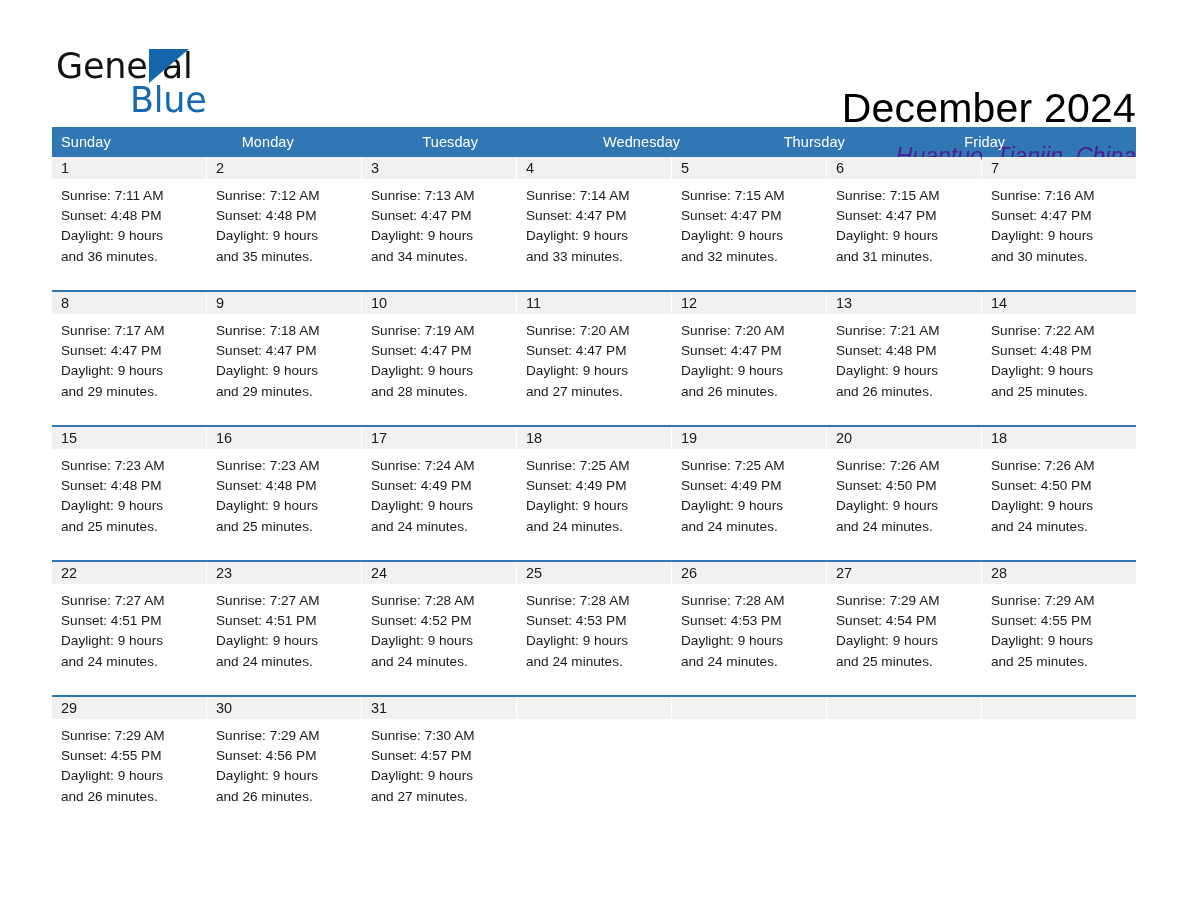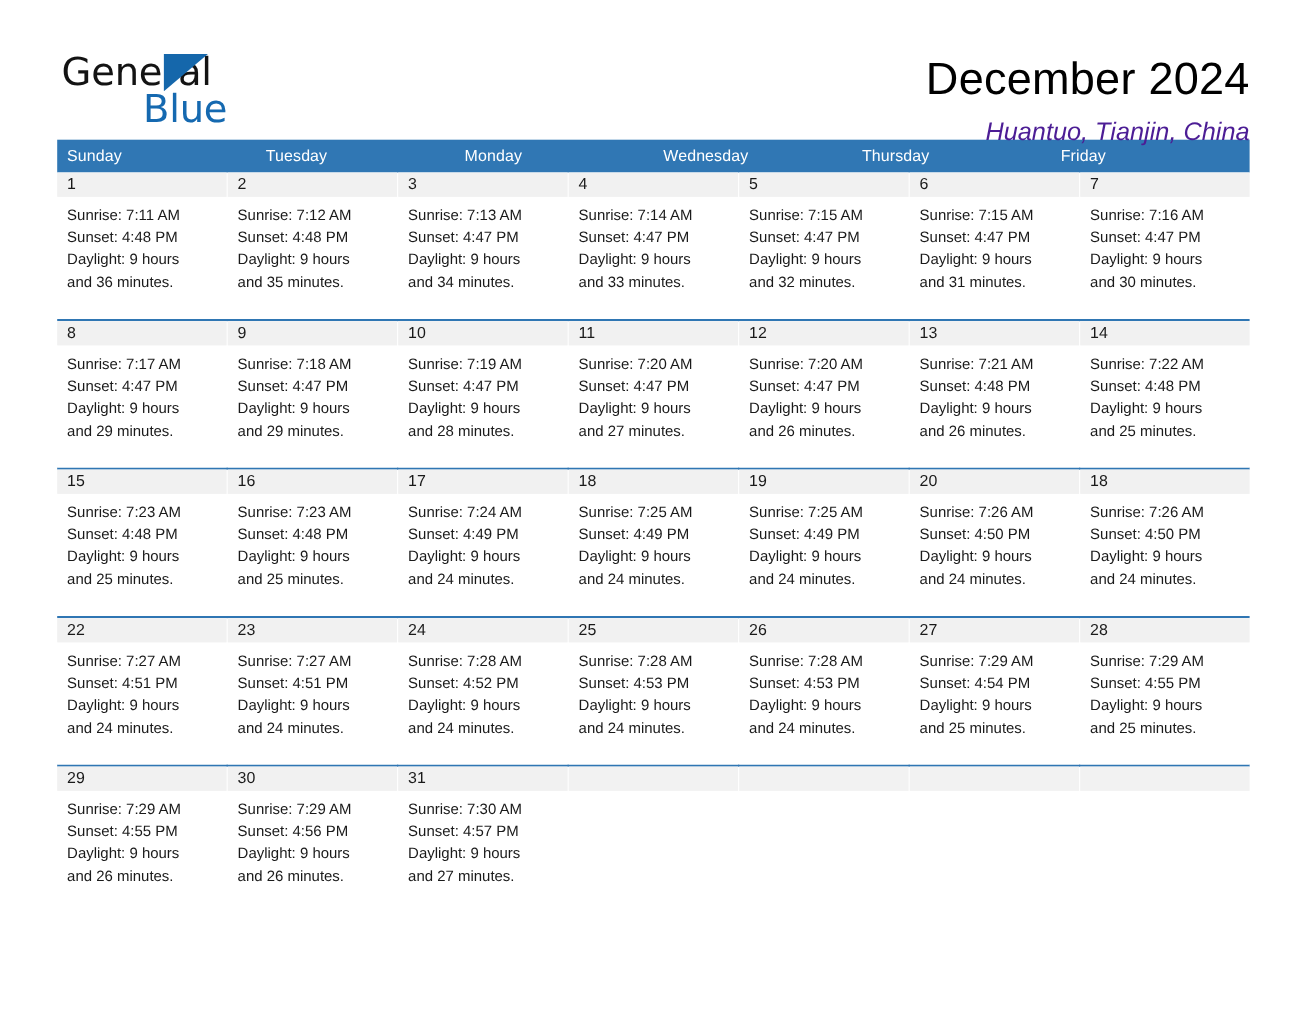--- a/index.html
+++ b/index.html
@@ -63,20 +63,21 @@
     font-size: 35px;
     line-height: 40px;
     letter-spacing: -0.2px;
     color: #1569b0;
     font-family: "DejaVu Sans", sans-serif;
     font-weight: 400;
   }
   .titles {
     text-align: right;
     padding-top: 0;
+    margin-top: 37px;
   }
   .month-title {
     font-size: 41px;
     line-height: 50px;
     font-weight: 400;
     color: #000;
     letter-spacing: 0.2px;
     white-space: nowrap;
   }
   .location {
@@ -158,22 +159,22 @@
     </div>
     <div class="titles">
       <div class="month-title">December 2024</div>
       <div class="location">Huantuo, Tianjin, China</div>
     </div>
   </div>
 
   <div class="cal">
     <div class="weekdays">
         <div class="weekday">Sunday</div>
+        <div class="weekday">Monday</div>
         <div class="weekday">Tuesday</div>
-        <div class="weekday">Monday</div>
         <div class="weekday">Wednesday</div>
         <div class="weekday">Thursday</div>
         <div class="weekday">Friday</div>
         <div class="weekday">Saturday</div>
       </div>
     <div id="weeks-container">
         <div class="week first">
           <div class="day">
             <div class="daynum-band"><span class="daynum">1</span></div>
             <div class="day-lines">

